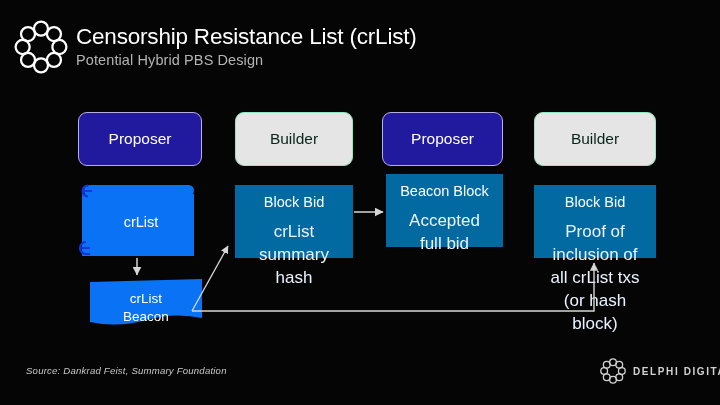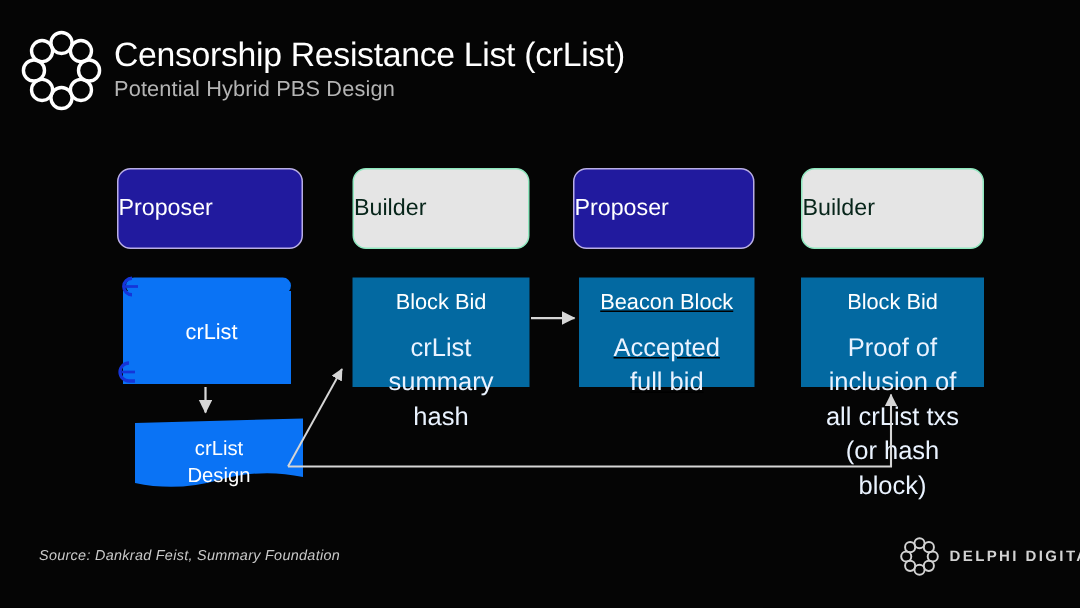--- a/index.html
+++ b/index.html
@@ -19,21 +19,21 @@
   }
   .hdr-sub{
     position:absolute;left:76px;top:52px;
     font-size:14.5px;font-weight:400;color:#b4b4b4;letter-spacing:0.1px;
     white-space:nowrap;
   }
 
   
   .pill{
     position:absolute;height:54px;border-radius:9px;
-    display:flex;align-items:center;justify-content:flex-start;
+    display:flex;align-items:center;justify-content:center;
     font-size:15.5px;font-weight:400;box-sizing:border-box;
   }
   .pill.proposer{background:#211a9e;border:1.4px solid #b9aee6;color:#ffffff;}
   .pill.builder{background:#e5e5e5;border:1.4px solid #8fe8bf;color:#07251a;}
 
   
   .bbox{
     position:absolute;background:#0369a1;box-sizing:border-box;
     display:flex;flex-direction:column;
     padding-top:9px;
@@ -116,30 +116,30 @@
     </svg>
     <div class="lbl">crList</div>
   </div>
 
   <div class="wavebox" style="left:88px;top:278px;width:116px;height:52px;">
     <svg width="116" height="52" viewBox="0 0 116 52" aria-hidden="true">
       <path d="M2 4 L114 1 L114 40 Q86 34 58 42 Q30 50 2 44 Z" fill="#0a73f5"></path>
     </svg>
     <div class="lbl">
       <div>crList</div>
-      <div>Design</div>
+      <div>Beacon</div>
     </div>
   </div>
 
   <div class="bbox" style="left:235px;top:185px;width:118px;height:73px;">
     <div class="t">Block Bid</div>
     <div class="d">crList summary hash</div>
   </div>
 
-  <div class="bbox" style="left:386px;top:185px;width:117px;height:73px;text-decoration:underline;">
+  <div class="bbox" style="left:386px;top:174px;width:117px;height:73px;">
     <div class="t">Beacon Block</div>
     <div class="d">Accepted full bid</div>
   </div>
 
   <div class="bbox" style="left:534px;top:185px;width:122px;height:73px;">
     <div class="t">Block Bid</div>
     <div class="d">Proof of inclusion of all crList txs (or hash block)</div>
   </div>
 
   <svg id="wires" viewBox="0 0 720 405">

